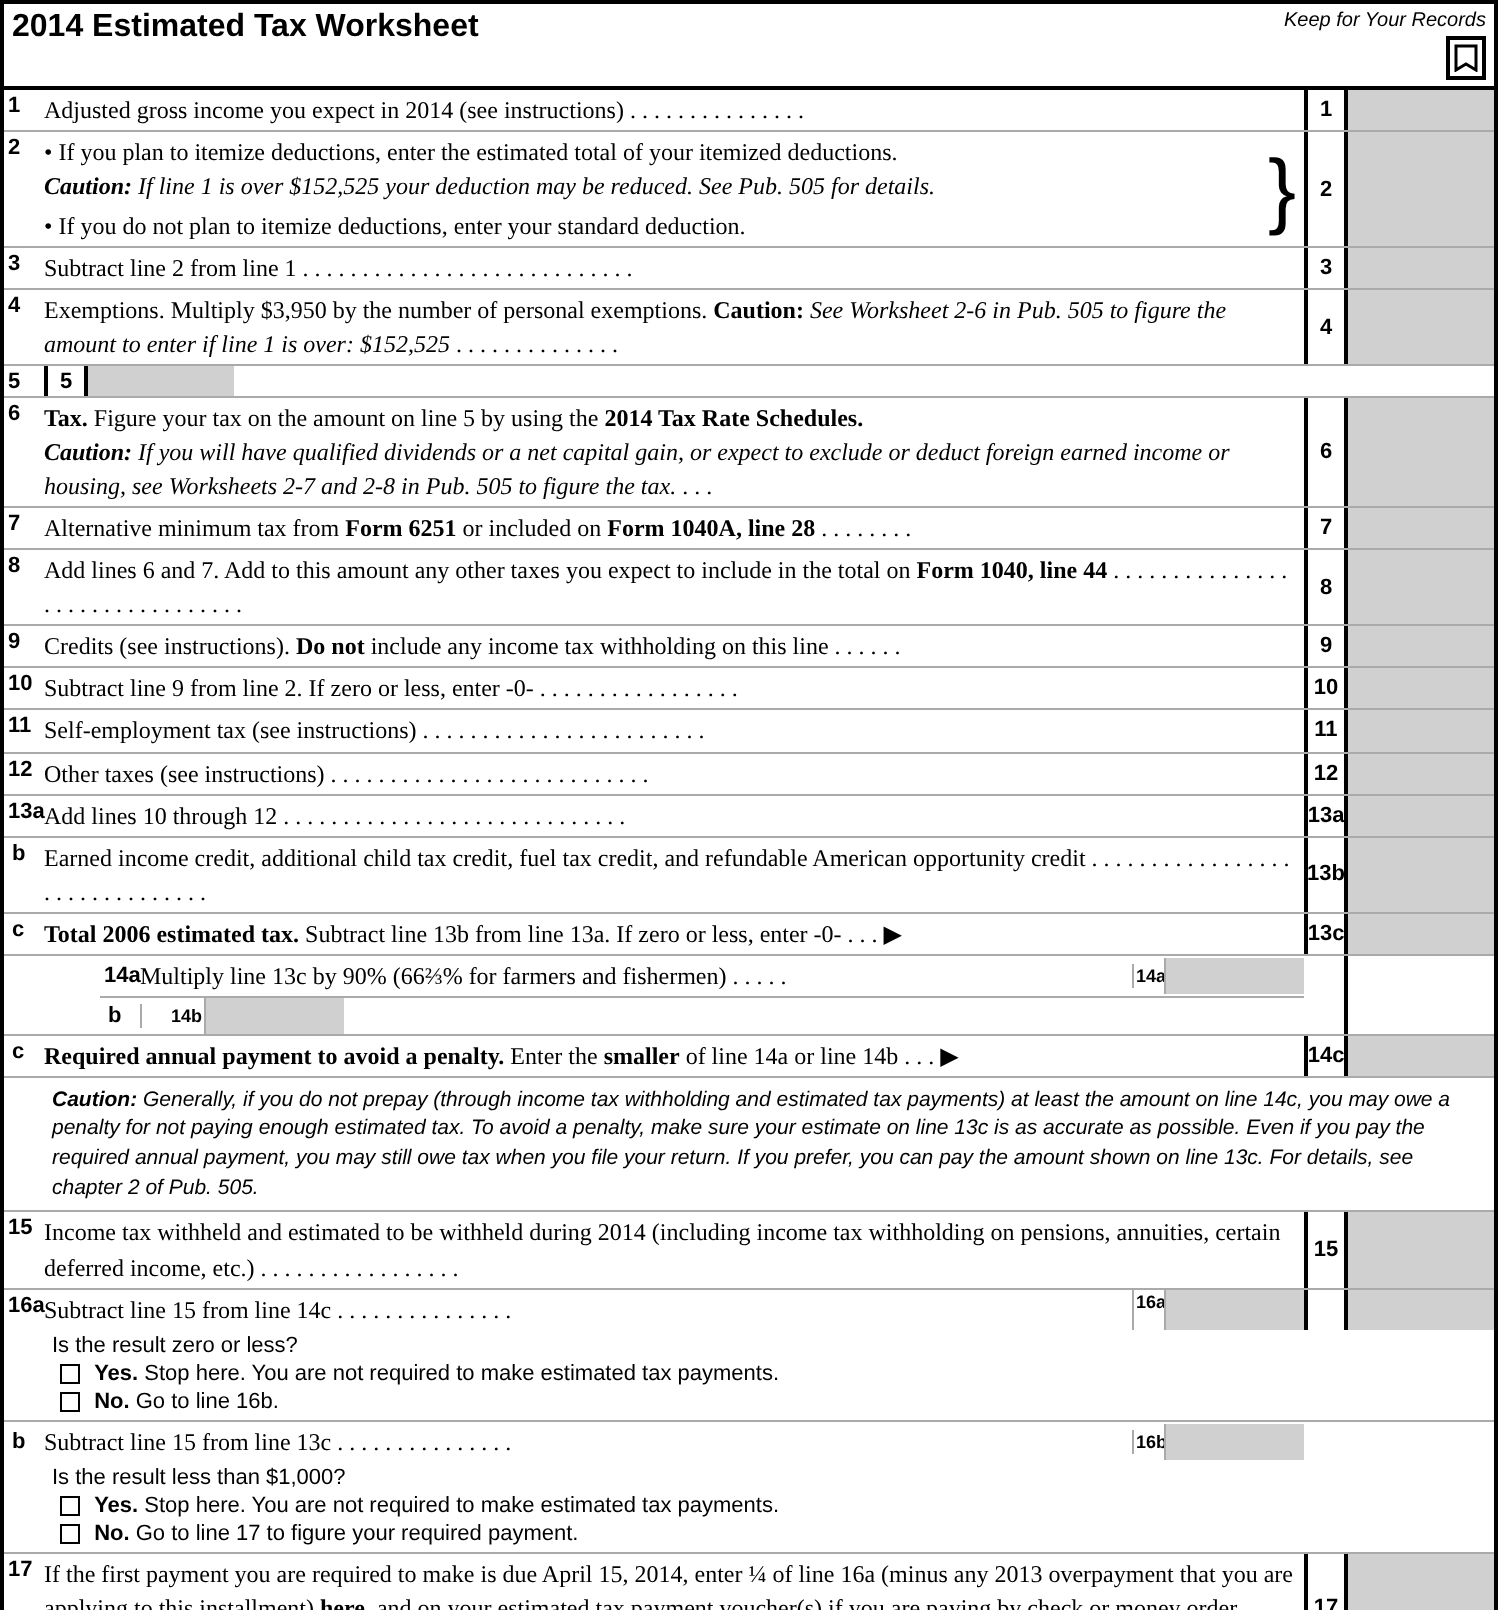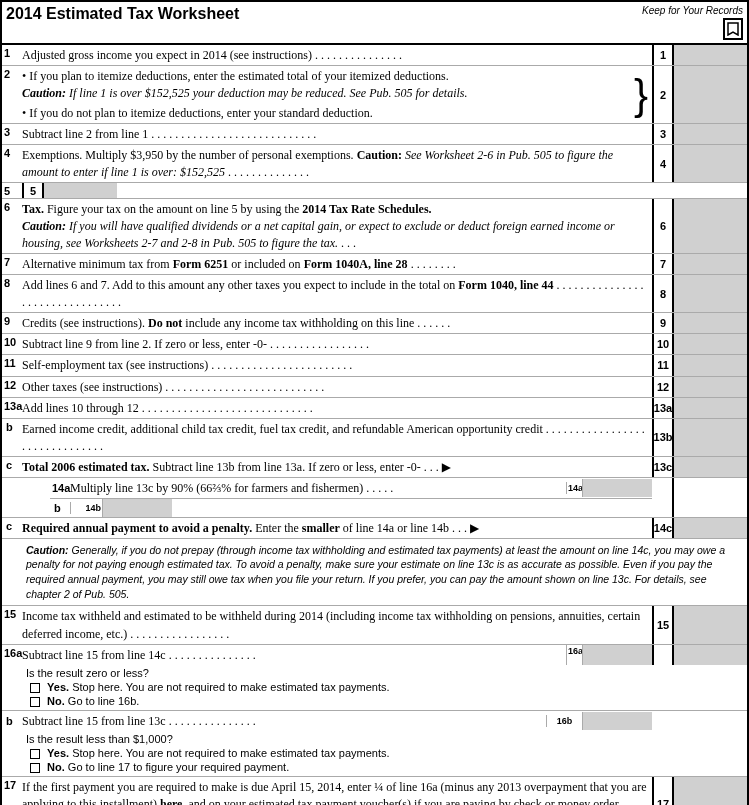--- a/index.html
+++ b/index.html
@@ -253,21 +253,21 @@
     </div>
     <div style="padding:2px 22px 1px 24px;">Is the result zero or less?</div>
     <div style="padding:1px 4px 1px 28px;"><span class="checkbox"></span> <strong>Yes.</strong> Stop here. You are not required to make estimated tax payments.</div>
     <div style="padding:1px 4px 3px 28px;"><span class="checkbox"></span> <strong>No.</strong>  Go to line 16b.</div>
   </div>
 
   <div style="border-bottom:1px solid #aaa;">
     <div style="display:flex;align-items:center;">
       <div class="ws-num" style="padding-left:4px;">b</div>
       <div class="ws-text">Subtract line 15 from line 13c . . . . . . . . . . . . . . .</div>
-      <div style="width:36px;font-weight:bold;font-size:9px;border-left:1px solid #aaa;text-align:center;padding:1px;">16b</div>
+      <div style="width:16px;font-weight:bold;font-size:9px;border-left:1px solid #aaa;text-align:center;padding:1px;">16b</div>
       <div style="width:70px;background:#d0d0d0;border-left:1px solid #aaa;min-height:18px;"></div>
       <div style="width:20px;border-left:2px solid #000;"></div>
       <div style="width:75px;border-left:2px solid #000;background:#d0d0d0;"></div>
     </div>
     <div style="padding:2px 4px 1px 24px;">Is the result less than $1,000?</div>
     <div style="padding:1px 4px 1px 28px;"><span class="checkbox"></span> <strong>Yes.</strong> Stop here. You are not required to make estimated tax payments.</div>
     <div style="padding:1px 4px 3px 28px;"><span class="checkbox"></span> <strong>No.</strong>  Go to line 17 to figure your required payment.</div>
   </div>
 
   <div class="ws-row" style="border-bottom:none;">

